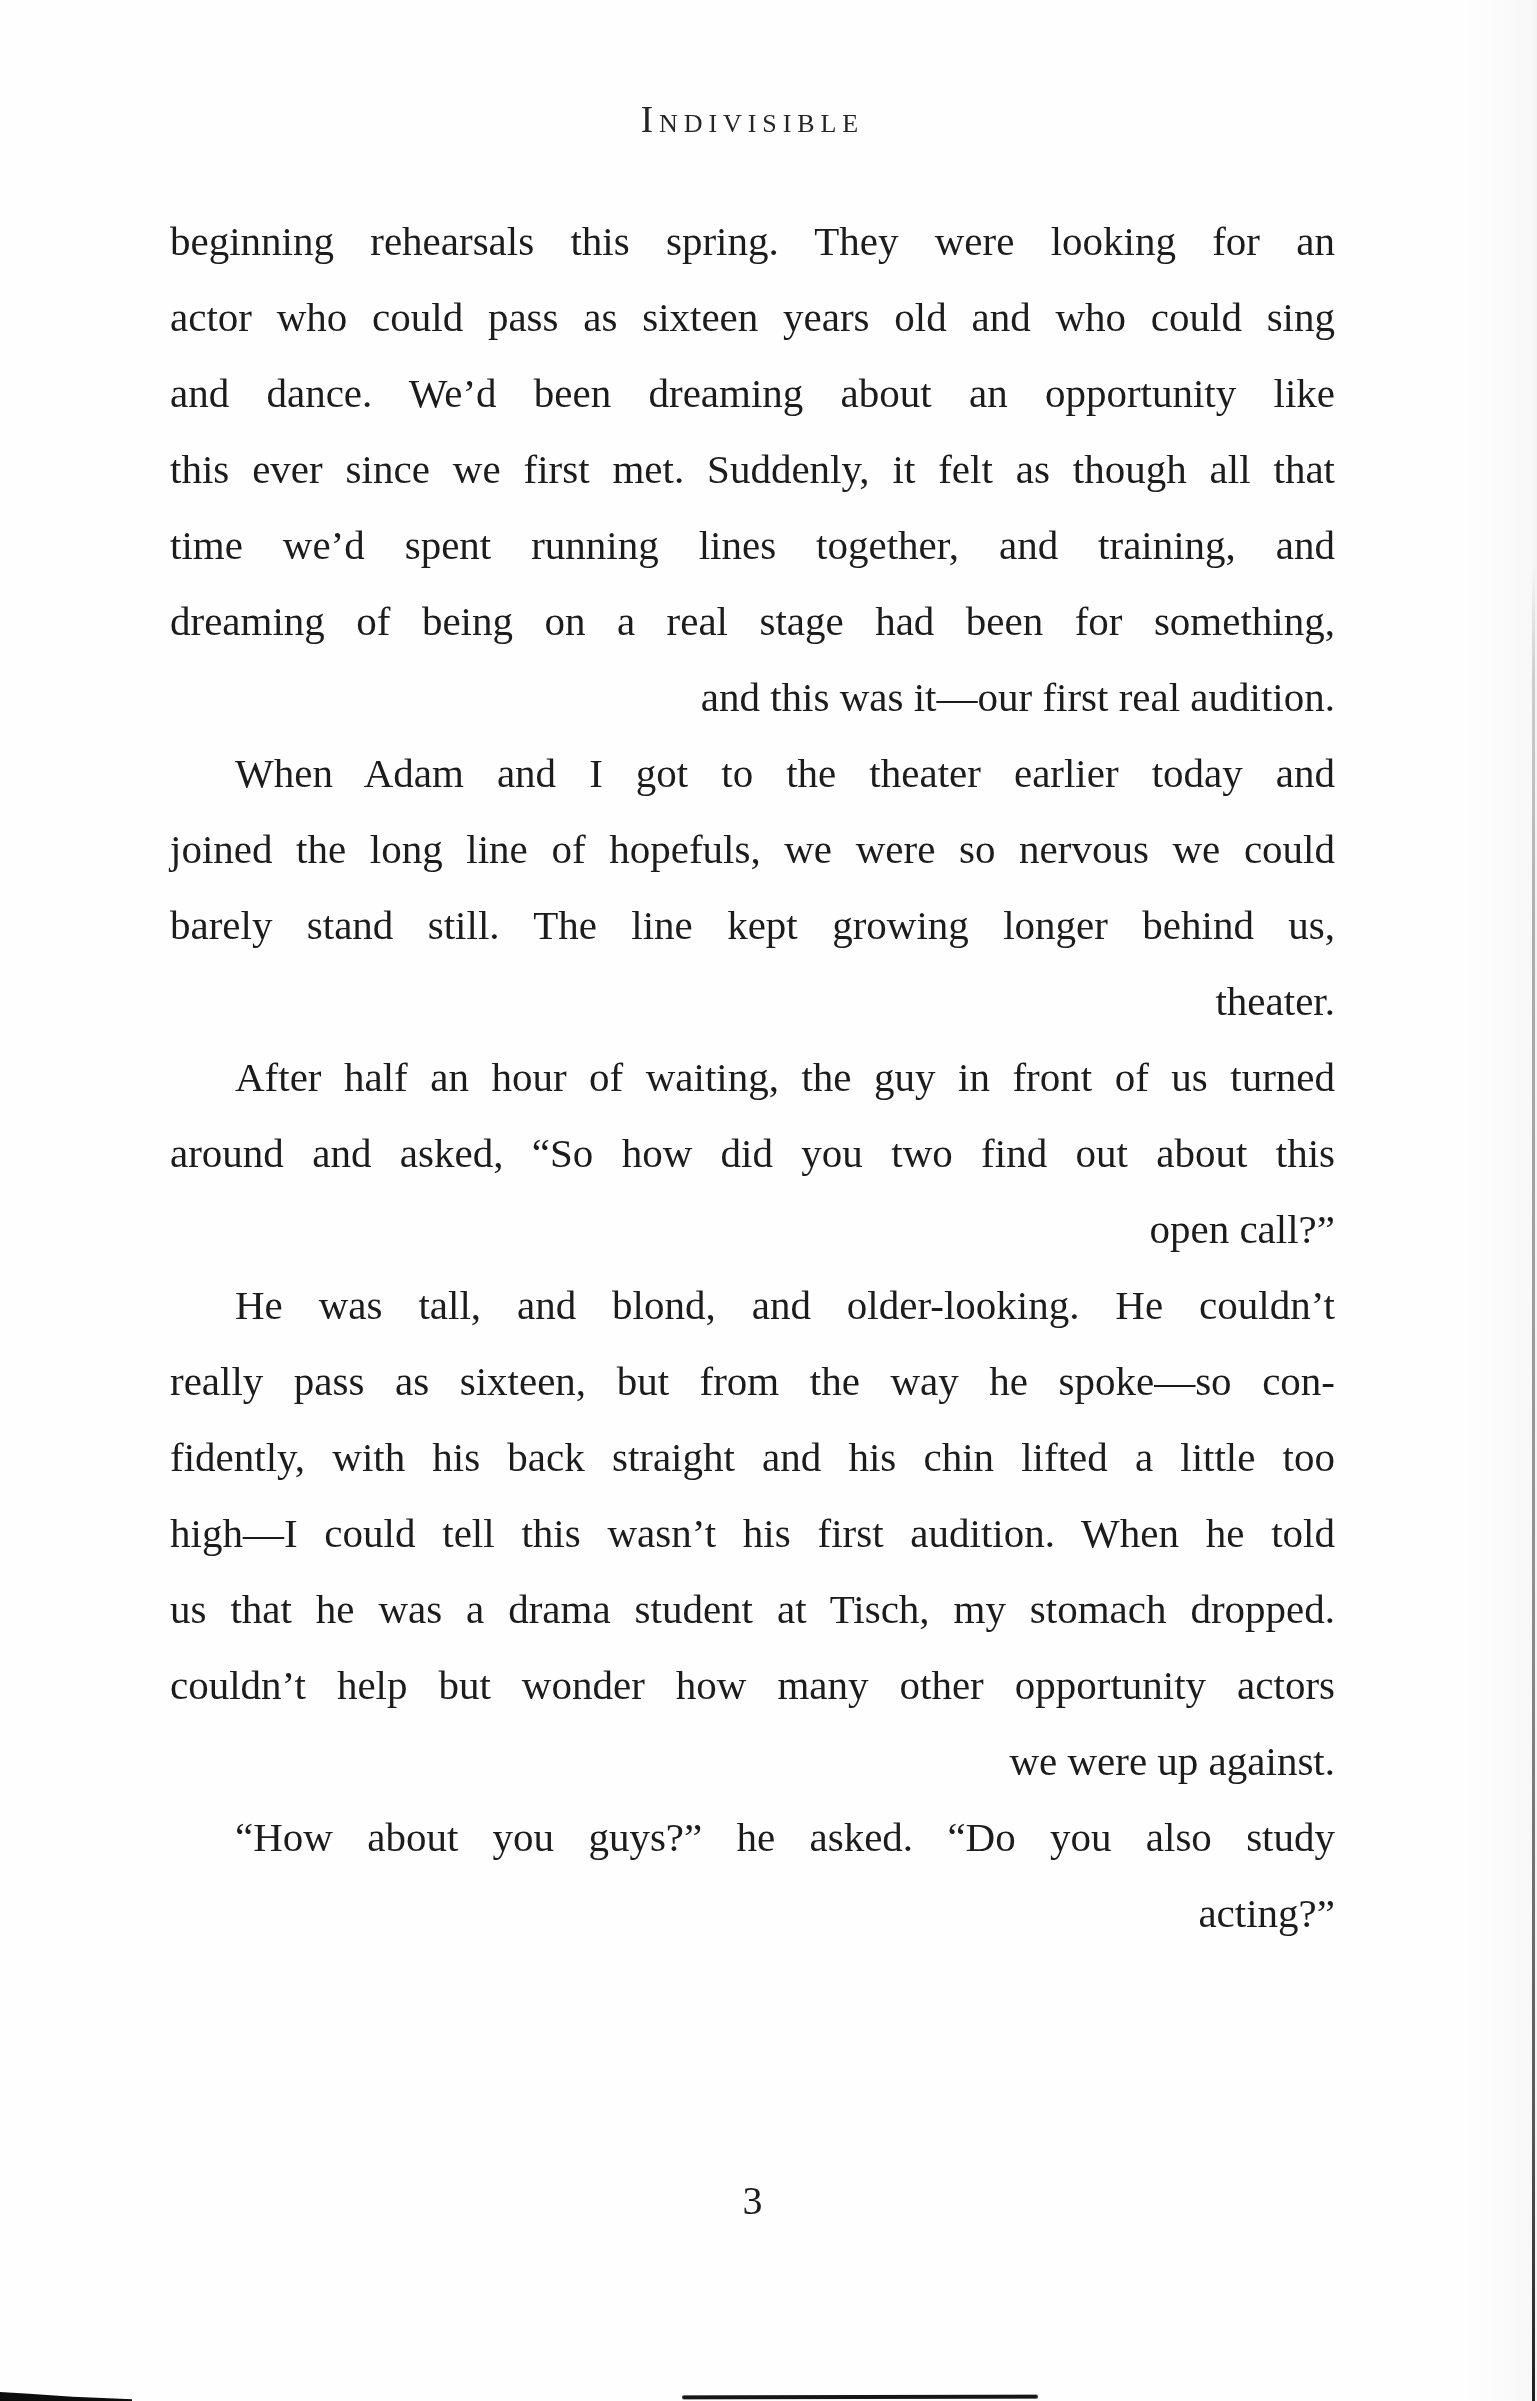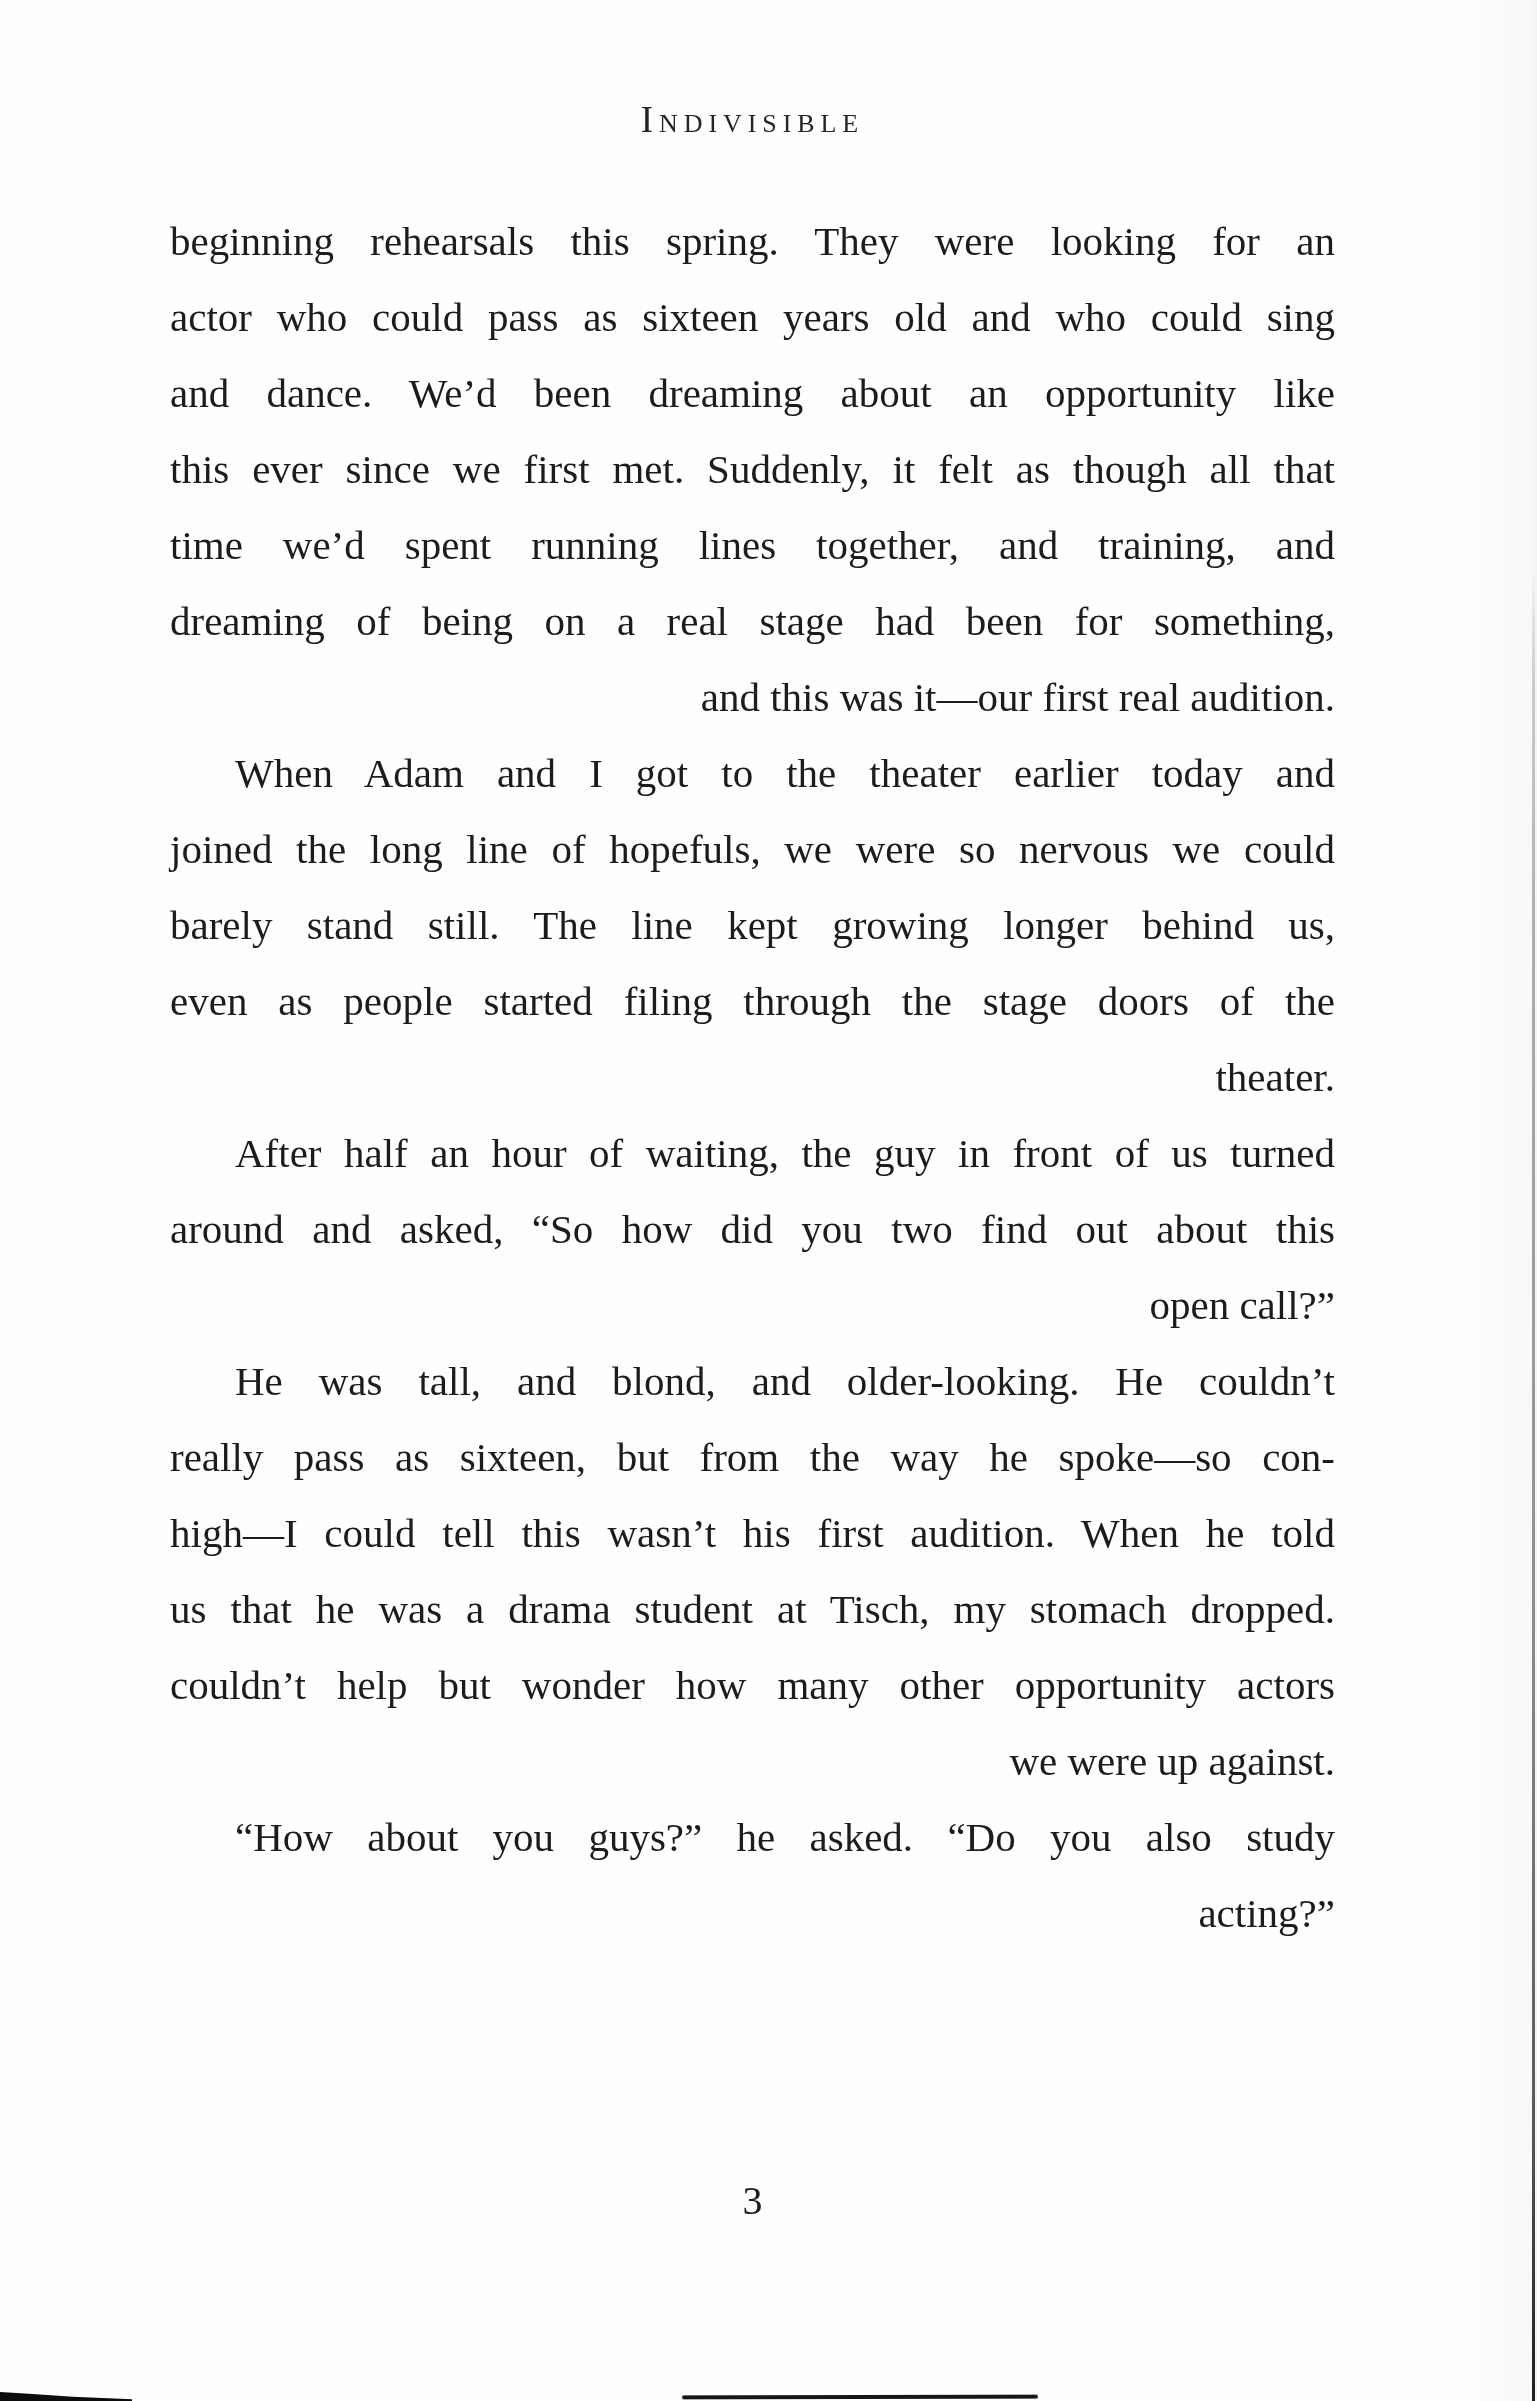--- a/index.html
+++ b/index.html
@@ -104,27 +104,27 @@
     <div class="line j">beginning rehearsals this spring. They were looking for an</div>
     <div class="line j">actor who could pass as sixteen years old and who could sing</div>
     <div class="line j">and dance. We’d been dreaming about an opportunity like</div>
     <div class="line j">this ever since we first met. Suddenly, it felt as though all that</div>
     <div class="line j">time we’d spent running lines together, and training, and</div>
     <div class="line j">dreaming of being on a real stage had been for something,</div>
     <div class="line">and this was it—our first real audition.</div>
     <div class="line j ind">When Adam and I got to the theater earlier today and</div>
     <div class="line j">joined the long line of hopefuls, we were so nervous we could</div>
     <div class="line j">barely stand still. The line kept growing longer behind us,</div>
-    <div class="line j">even as people started filing through the stage doors of the</div>
     <div class="line">theater.</div>
     <div class="line j ind">After half an hour of waiting, the guy in front of us turned</div>
     <div class="line j">around and asked, “So how did you two find out about this</div>
     <div class="line">open call?”</div>
     <div class="line j ind">He was tall, and blond, and older-looking. He couldn’t</div>
     <div class="line j">really pass as sixteen, but from the way he spoke—so con-</div>
+    <div class="line j">fidently, with his back straight and his chin lifted a little too</div>
     <div class="line j">high—I could tell this wasn’t his first audition. When he told</div>
     <div class="line j">us that he was a drama student at Tisch, my stomach dropped.</div>
     <div class="line j">couldn’t help but wonder how many other opportunity actors</div>
     <div class="line">we were up against.</div>
     <div class="line j ind">“How about you guys?” he asked. “Do you also study</div>
     <div class="line">acting?”</div>
   </div>
 
   <div class="pagenum">3</div>
 

